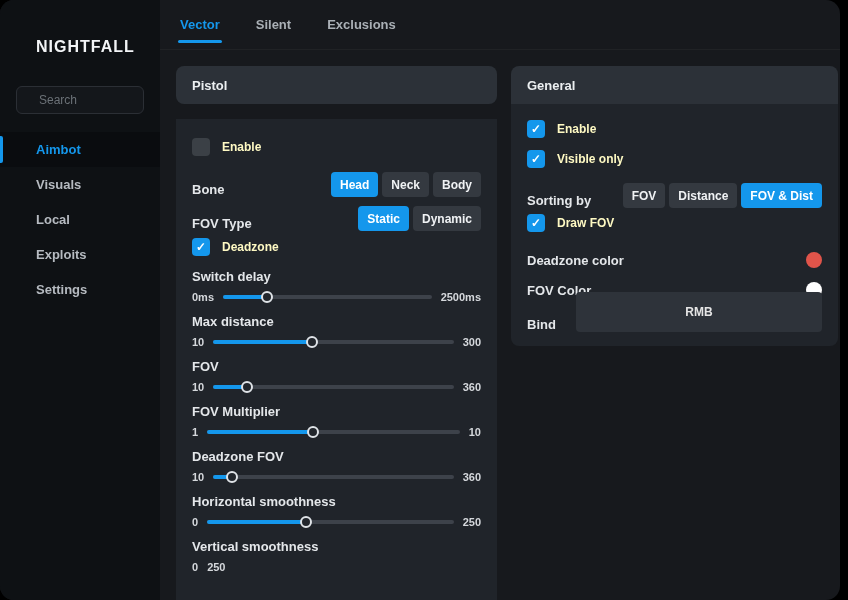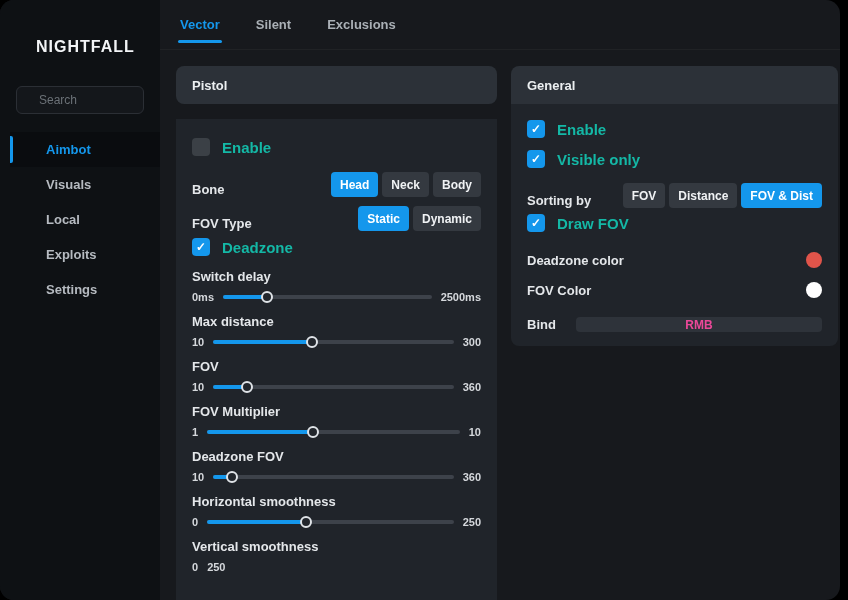--- a/index.html
+++ b/index.html
@@ -5,21 +5,21 @@
   * { box-sizing: border-box; margin: 0; padding: 0; }
   html,body { width:848px; height:600px; background:#000; font-family:"Liberation Sans", sans-serif; }
   .window { position:relative; width:840px; height:600px; border-radius:14px; overflow:hidden; display:flex; background:#17191d; }
 
   
   .sidebar { width:160px; background:#0e1114; flex-shrink:0; display:flex; flex-direction:column; }
   .app-title { color:#f2f4f6; font-size:16px; font-weight:700; letter-spacing:1px; padding:38px 0 0 36px; }
   .search-wrap { padding:30px 16px 0 16px; }
   .search-input { width:100%; height:28px; background:#14171b; border:1px solid #2b2f35; border-radius:6px; color:#c9cdd2; font-size:12px; padding:0 22px; outline:none; font-family:"Liberation Sans", sans-serif; }
   .search-input::placeholder { color:#6b7177; }
-  .nav { margin-top:18px; display:flex; flex-direction:column;padding-left:10px; }
+  .nav { margin-top:18px; display:flex; flex-direction:column; }
   .side-item { position:relative; height:35px; display:flex; align-items:center; padding-left:36px; font-size:13px; font-weight:700; color:#b6bbc1; cursor:pointer; }
   .side-item.active { color:var(--accent); background:rgba(0,0,0,0.25); }
   .side-item.active::before { content:""; position:absolute; left:0; top:4px; bottom:4px; width:3px; background:var(--accent); border-radius:0 2px 2px 0; }
 
   :root { --accent:#1497ec; --panel-header:#2c3138; --panel-body:#20242a; }
 
   
   .main { flex:1; display:flex; flex-direction:column; min-width:0; }
   .tabbar { height:50px; display:flex; align-items:center; gap:32px; padding:0 18px; border-bottom:1px solid rgba(255,255,255,0.04); flex-shrink:0; }
   .tab { position:relative; font-size:13px; font-weight:700; color:#aab0b6; cursor:pointer; padding:4px 2px; }
@@ -38,42 +38,42 @@
   .panel.revolver { flex:1; overflow:hidden; }
   .panel.revolver .panel-body { flex:1; overflow:hidden; padding:12px 16px 0; border-radius:0; }
   .panel.general .panel-body { padding:10px 16px 14px; }
 
   
   .check-row { height:32px; display:flex; align-items:center; gap:12px; }
   .general .check-row { height:30px; }
   .opt-row { height:34px; display:flex; align-items:flex-end; justify-content:space-between; }
   .opt-row.short { height:30px; }
   .row-label { font-size:13px; font-weight:700; color:#e4e7ea; }
-  .check-label { font-size:15px; font-weight:700; color:#14b8a6; }
+  .check-label { font-size:12px; font-weight:700; color:#fef9c3; }
 
   .checkbox { width:18px; height:18px; border-radius:4px; background:#3b4046; flex-shrink:0; cursor:pointer; display:flex; align-items:center; justify-content:center; }
   .checkbox.checked { background:var(--accent); }
   .checkbox.checked::after { content:"\2713"; color:#fff; font-size:12px; font-weight:700; }
 
   .seg { display:flex; gap:4px; }
   .seg-btn { height:25px; padding:0 9px; border:none; border-radius:4px; background:#343940; color:#f0f2f4; font-size:12px; font-weight:700; cursor:pointer; font-family:"Liberation Sans", sans-serif; }
   .seg-btn.active { background:var(--accent); color:#fff; }
 
   
   .slider-block { height:45px; padding-top:6px; }
   .slider-label { height:16px; font-size:13px; font-weight:700; color:#e4e7ea; }
   .slider-row { height:23px; display:flex; align-items:center; gap:9px; }
   .slider-min, .slider-max { font-size:11px; font-weight:700; color:#d5d8dc; white-space:nowrap; }
   .slider-track { position:relative; flex:1; height:4px; border-radius:2px; background:#3d424a; cursor:pointer; }
   .slider-fill { position:absolute; left:0; top:0; bottom:0; border-radius:2px; background:var(--accent); }
   .slider-handle { position:absolute; top:50%; width:12px; height:12px; border-radius:50%; background:#22262c; border:2px solid #dfe3e7; transform:translate(-50%,-50%); cursor:grab; }
 
   
   .swatch { width:16px; height:16px; border-radius:50%; cursor:pointer; }
-  .bind-btn { flex:1; margin-left:20px; height:15px; border:none; border-radius:4px; background:#2e333a; color:#ec4899; font-size:12px; font-weight:700; cursor:pointer; font-family:"Liberation Sans", sans-serif; }
+  .bind-btn { flex:1; margin-left:20px; height:40px; border:none; border-radius:4px; background:#2e333a; color:#e5e5e5; font-size:12px; font-weight:700; cursor:pointer; font-family:"Liberation Sans", sans-serif; }
 </style>
 </head>
 <body>
 
 <div class="window">
 
   <div class="sidebar">
     <div class="app-title">NIGHTFALL</div>
     <div class="search-wrap">
       <input class="search-input" placeholder="Search" style="">

